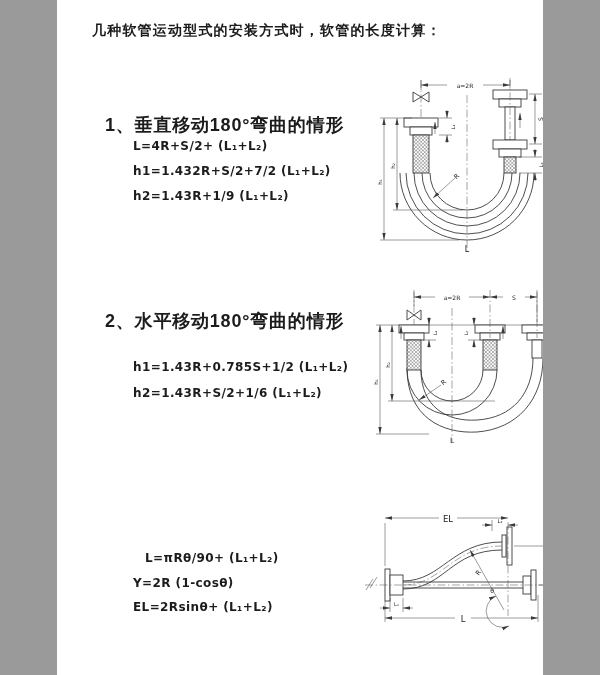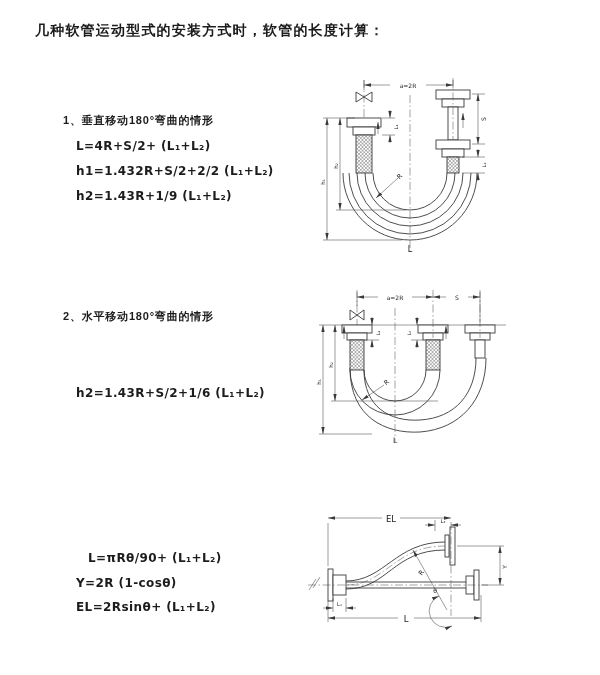--- a/index.html
+++ b/index.html
@@ -1,23 +1,23 @@
 <!DOCTYPE html>
 <html><head>
 <meta charset="utf-8">
 <style>
   html,body{margin:0;padding:0;background:#9a9a9a;}
   .page{
-    position:relative;width:600px;height:675px;background:#ffffff;
+    position:relative;width:486px;height:675px;background:#ffffff;
     font-family:"Liberation Sans","DejaVu Sans",sans-serif;color:#1c1c1c;
     overflow:hidden;margin:0 auto;
   }
   .abs{position:absolute;white-space:nowrap;}
   .title{left:35px;top:22px;font-size:14px;font-weight:bold;letter-spacing:1.2px;}
-  .head{font-size:11px;font-weight:bold;letter-spacing:0.8px;margin-left:15px;}
+  .head{font-size:18px;font-weight:bold;letter-spacing:0.8px;}
   .formula{font-size:12px;font-weight:bold;letter-spacing:0.4px;font-family:"DejaVu Sans","Liberation Sans",sans-serif;}
   svg.diag{position:absolute;overflow:visible;}
   .med{stroke:#3a3a3a;stroke-width:0.9;fill:none;}
   .thin{stroke:#4a4a4a;stroke-width:0.55;fill:none;}
   .cl{stroke:#5a5a5a;stroke-width:0.55;fill:none;stroke-dasharray:8 2.5 1.5 2.5;}
   .lbl{font-family:"DejaVu Sans",sans-serif;fill:#222;}
 </style>
 </head>
 <body>
 
@@ -32,21 +32,21 @@
         <rect width="3.5" height="3.5" fill="#ffffff"></rect>
         <path d="M0,3.5 L3.5,0 M0,0 L3.5,3.5" stroke="#666" stroke-width="0.5"></path>
       </pattern>
     </defs>
   </svg>
 
   <div class="abs title">几种软管运动型式的安装方式时，软管的长度计算：</div>
 
   <div class="abs head" style="left:48px;top:113px">1、垂直移动180°弯曲的情形</div>
   <div class="abs formula" style="left:76px;top:139px">L=4R+S/2+ (L₁+L₂)</div>
-  <div class="abs formula" style="left:76px;top:164px">h1=1.432R+S/2+2/2 (L₁+L₂)</div>
+  <div class="abs formula" style="left:76px;top:164px">h1=1.432R+S/2+7/2 (L₁+L₂)</div>
   <div class="abs formula" style="left:76px;top:189px">h2=1.43R+1/9 (L₁+L₂)</div>
 
   <svg class="diag" style="left:310px;top:70px" width="290" height="195" viewBox="0 0 290 195">
     <g class="med">
       <path d="M63,103 A37,37 0 0 0 137,103"></path>
       <path d="M55,103 A45,45 0 0 0 145,103"></path>
       <path d="M47,103 A53,53 0 0 0 153,103"></path>
       <path d="M39,103 A61,61 0 0 0 161,103"></path>
       <path d="M33,103 A67,67 0 0 0 167,103"></path>
     </g>
@@ -100,20 +100,21 @@
       <text class="lbl" x="28" y="96" font-size="5.5" text-anchor="middle" transform="rotate(-90 28 96)">h₂</text>
       <text class="lbl" x="88" y="57" font-size="5" text-anchor="middle" transform="rotate(-90 88 57)">L₁</text>
       <text class="lbl" x="176" y="49" font-size="6" text-anchor="middle" transform="rotate(-90 176 49)">S</text>
       <text class="lbl" x="176" y="95" font-size="5" text-anchor="middle" transform="rotate(-90 176 95)">L₂</text>
       <text class="lbl" x="91" y="108" font-size="6.5" text-anchor="middle" transform="rotate(-45 91 108)">R</text>
       <text class="lbl" x="100" y="182" font-size="8" text-anchor="middle">L</text>
     </g>
   </svg>
 
   <div class="abs head" style="left:48px;top:309px">2、水平移动180°弯曲的情形</div>
+  <div class="abs formula" style="left:76px;top:360px">h1=1.43R+0.785S+1/2 (L₁+L₂)</div>
   <div class="abs formula" style="left:76px;top:386px">h2=1.43R+S/2+1/6 (L₁+L₂)</div>
 
   <svg class="diag" style="left:310px;top:282px" width="290" height="170" viewBox="0 0 290 170">
     <line class="thin" x1="9" y1="43" x2="196" y2="43"></line>
     <g class="med">
       <path d="M54,88 A31,31 0 0 0 116,88"></path>
       <path d="M40,88 A45,45 0 0 0 130,88"></path>
       <path d="M40,86 C40,135 75,152 110,150 C150,147 176,118 176,76"></path>
       <path d="M54,88 C54,125 80,140 110,138 C145,136 166,112 166,76"></path>
     </g>

